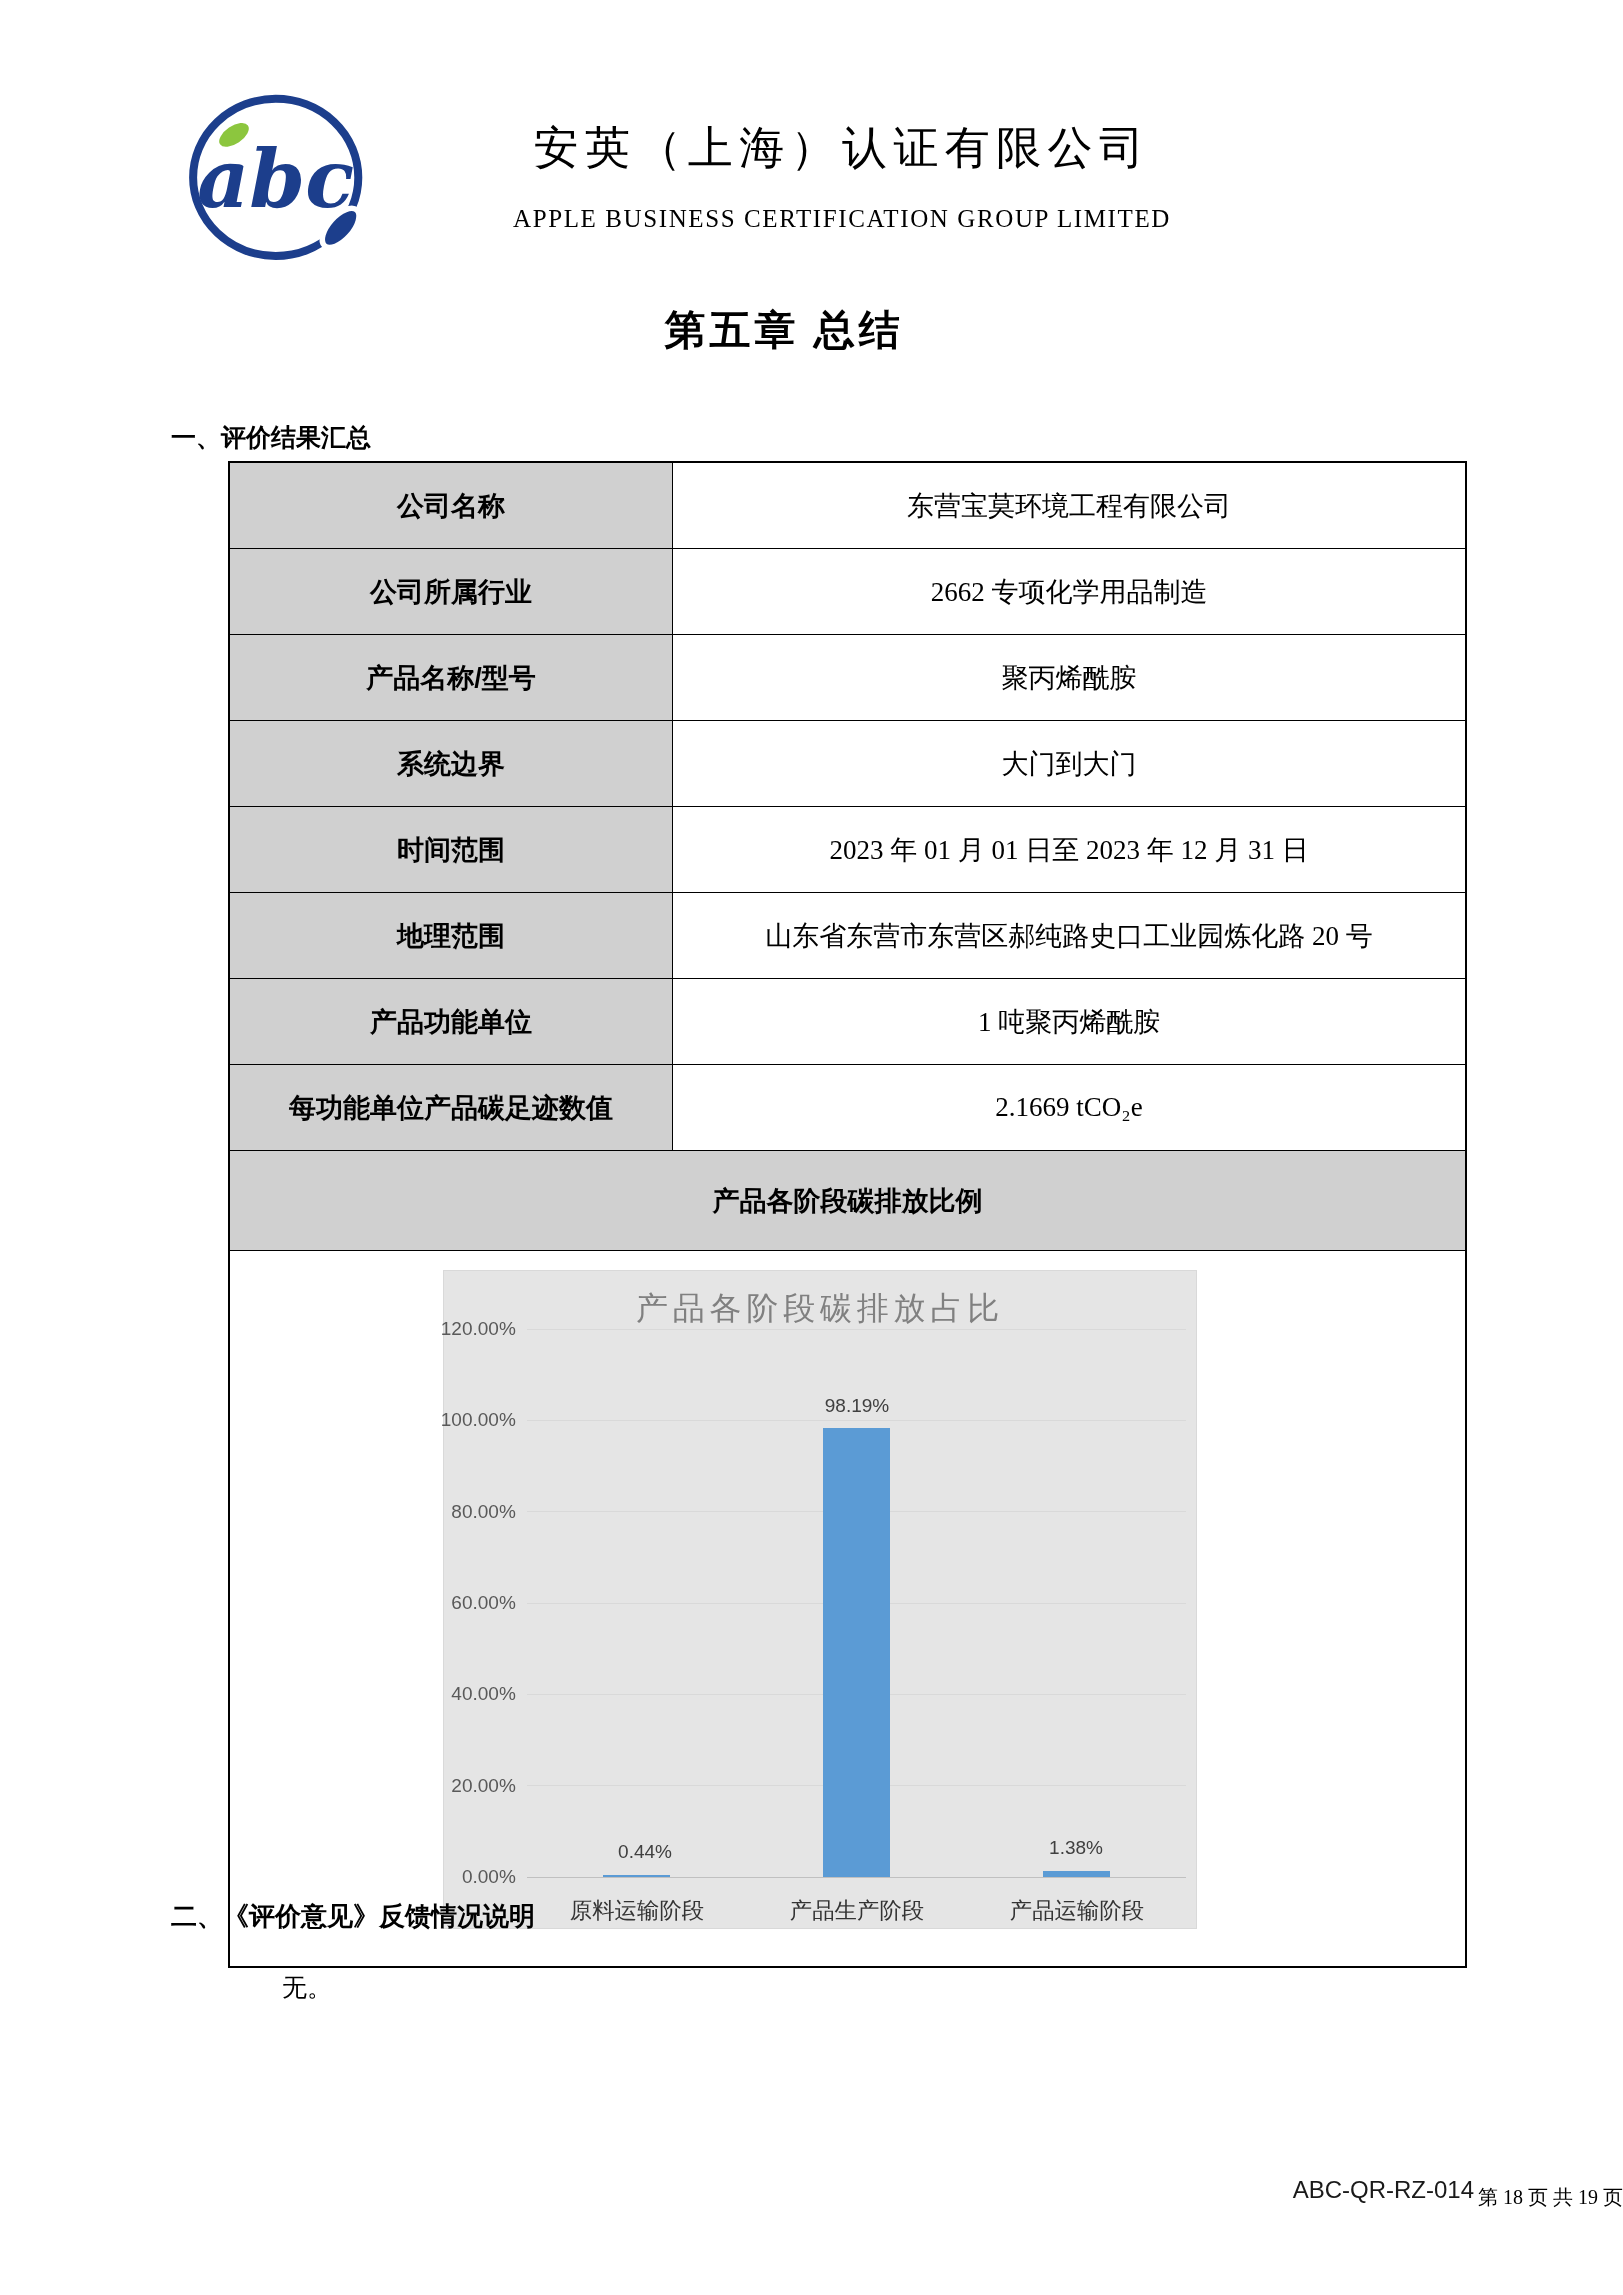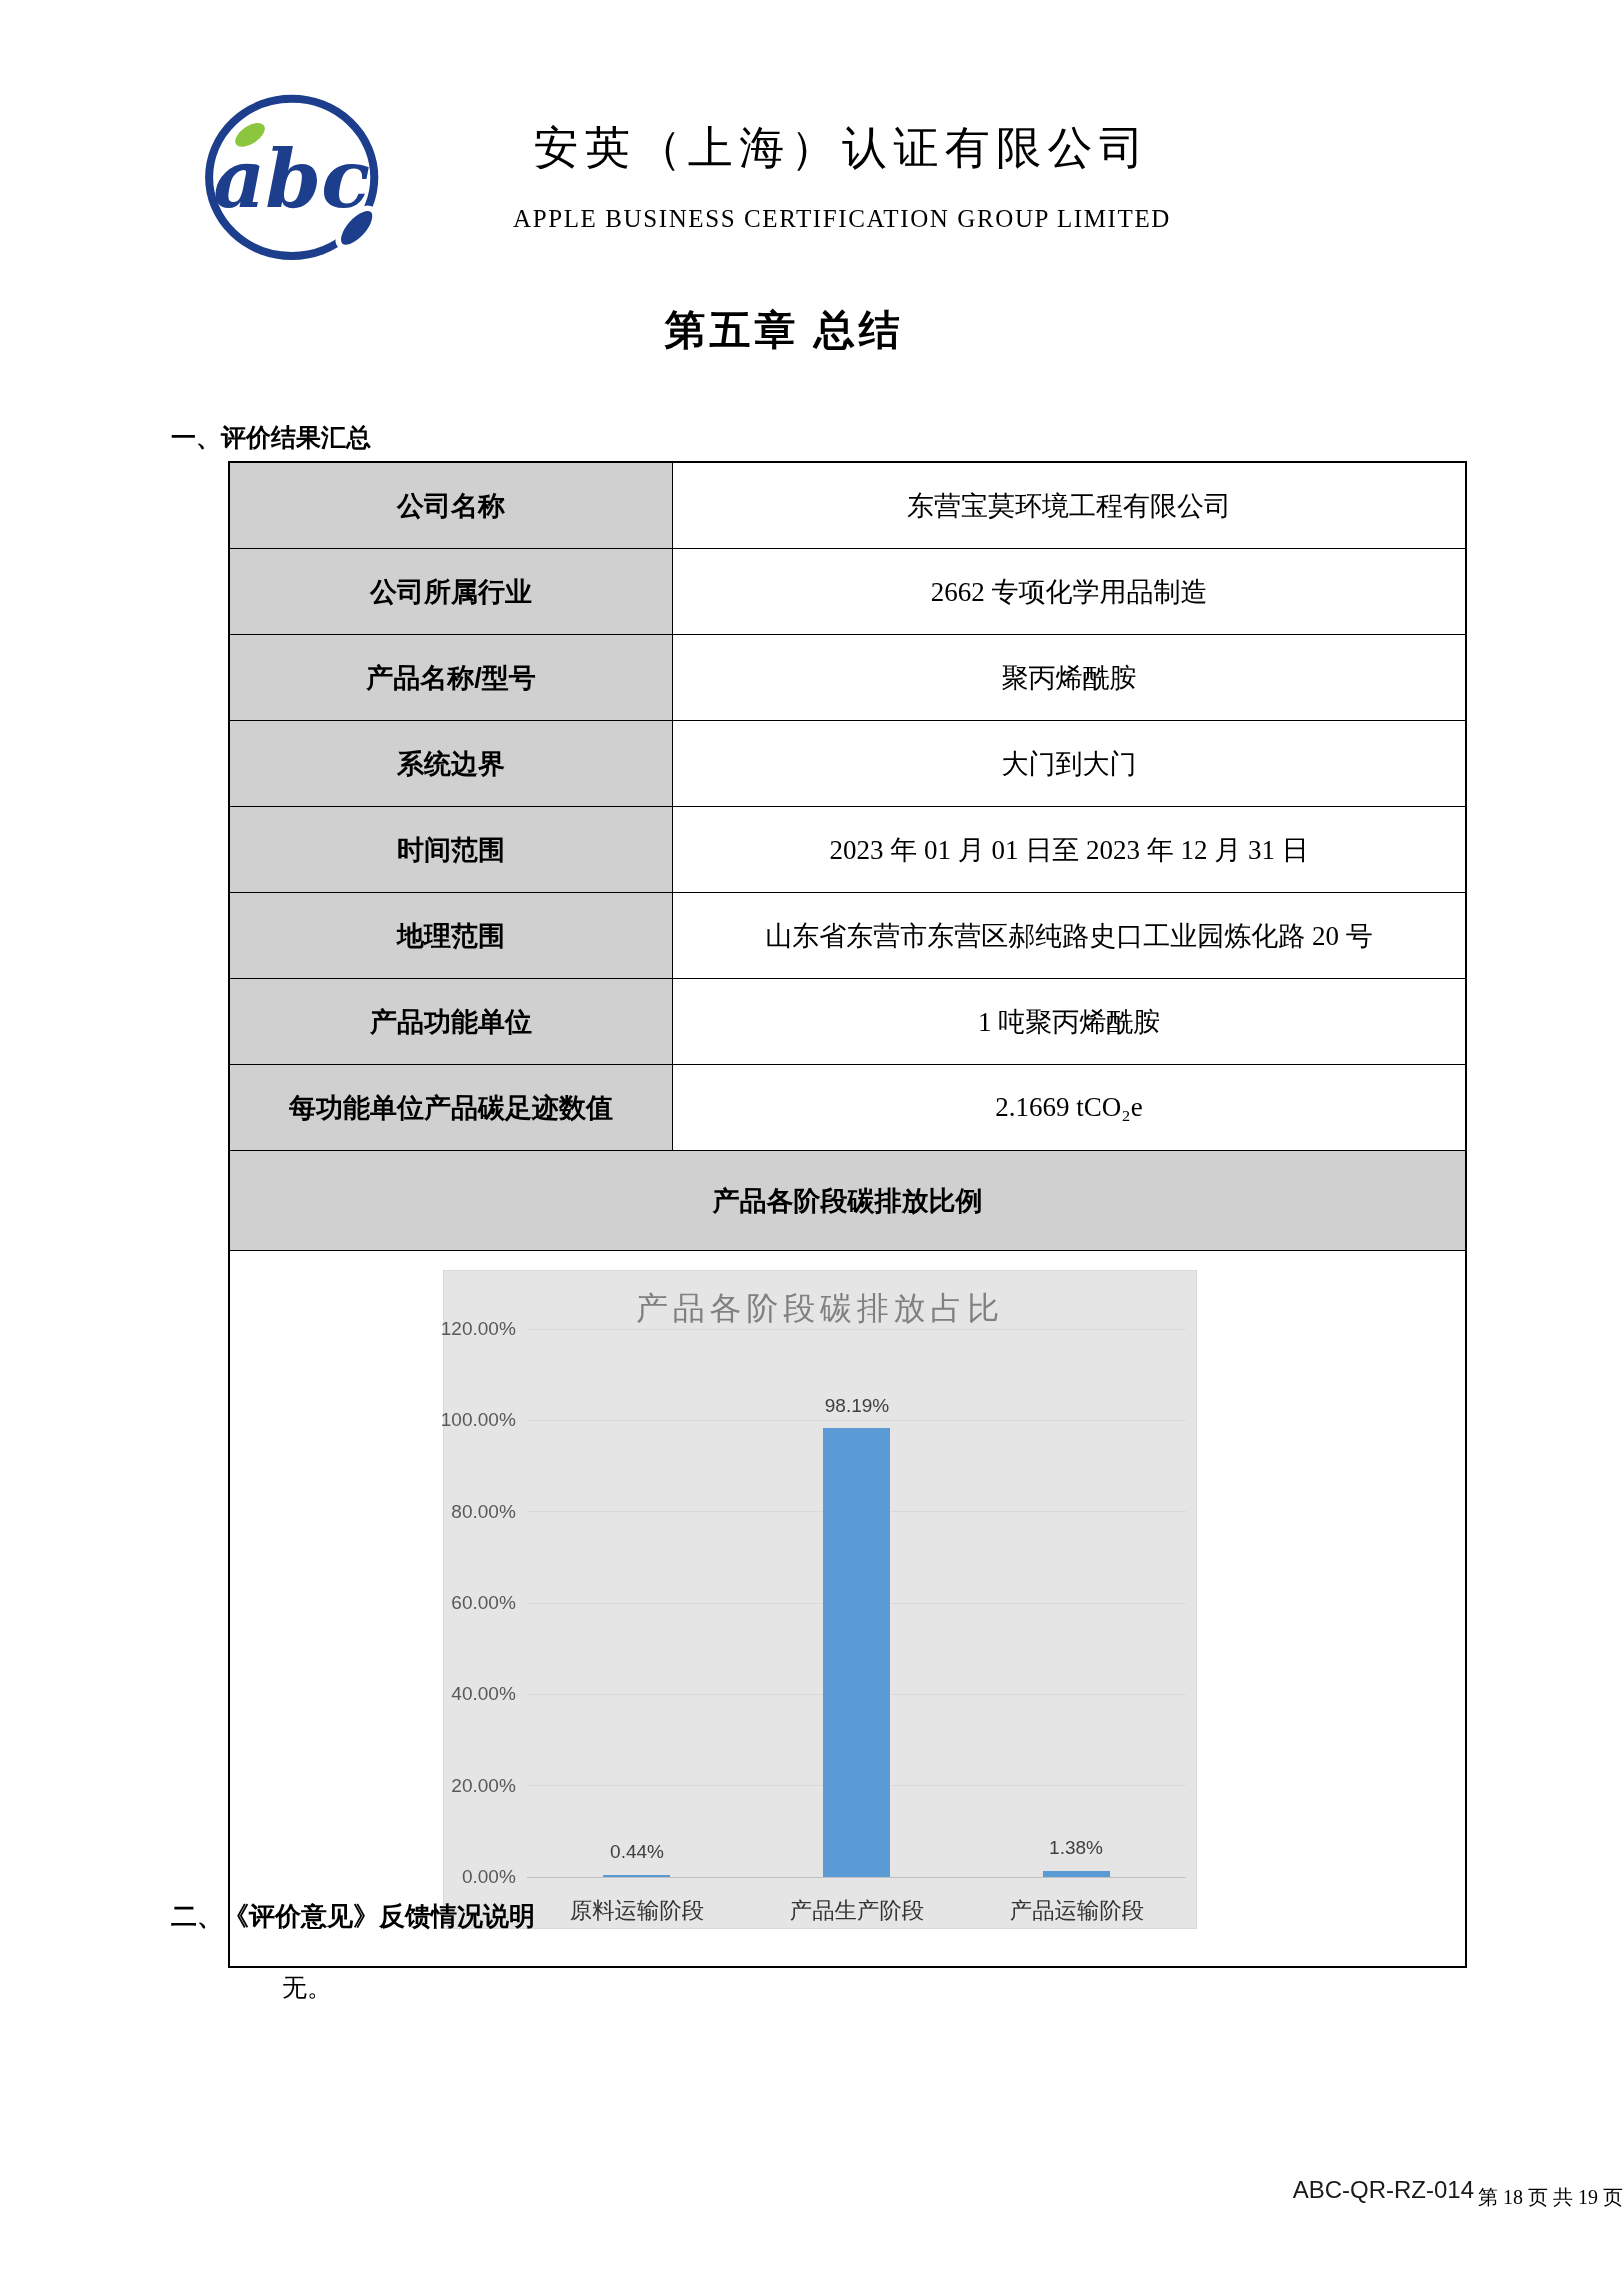--- a/index.html
+++ b/index.html
@@ -2,21 +2,21 @@
 <html style="font-size:13px"><head>
 <meta charset="utf-8">
 <style>
   html,body{margin:0;padding:0;background:#888;}
   .page{
     position:relative; width:1623px; height:2295px; background:#ffffff;
     font-family:"Liberation Serif","DejaVu Serif",serif; color:#000;
     margin:0 auto; overflow:hidden;
   }
   
-  .logo{position:absolute; left:197px; top:90px; width:191px; height:178px;}
+  .logo{position:absolute; left:181px; top:90px; width:191px; height:178px;}
   .header-text{position:absolute; left:337px; top:120px; width:1010px; text-align:center;}
   .company-cn{font-size:45px; font-weight:normal; letter-spacing:6.4px; line-height:56px;}
   .company-en{margin-top:27px; font-size:25px; letter-spacing:1.6px; line-height:32px; white-space:nowrap;}
   .chapter-title{position:absolute; left:0; top:303px; width:1568px; text-align:center;
     font-size:41px; font-weight:bold; letter-spacing:4px;}
   
   .sec-heading{position:absolute; font-family:"Liberation Sans","DejaVu Sans",sans-serif;
     font-weight:bold; color:#000;margin-top:16px;}
   .sec1{left:171px; top:405px; font-size:25px;}
   .sec2{left:171px; top:1883px; font-size:26px;}
@@ -126,21 +126,21 @@
                 <div class="ytick" style="top: 353px;">40.00%</div>
                 <div class="gridline" style="top: 274px; background: rgb(217, 217, 217);"></div>
                 <div class="ytick" style="top: 262px;">60.00%</div>
                 <div class="gridline" style="top: 182px; background: rgb(217, 217, 217);"></div>
                 <div class="ytick" style="top: 171px;">80.00%</div>
                 <div class="gridline" style="top: 91px; background: rgb(217, 217, 217);"></div>
                 <div class="ytick" style="top: 79px;">100.00%</div>
                 <div class="gridline" style="top: -0.4px; background: rgb(217, 217, 217);"></div>
                 <div class="ytick" style="top: -12px;">120.00%</div>
                 <div class="bar" style="left: 76px; height: 2.4px; background: rgb(91, 155, 213);"></div>
-                <div class="dlabel" style="left: 38px; bottom: 13.6px; text-align: center;">0.44%</div>
+                <div class="dlabel" style="left: 46px; bottom: 13.6px; text-align: center;">0.44%</div>
                 <div class="clabel" style="left: 0px; width: 220px; top: 566px;">原料运输阶段</div>
                 <div class="bar" style="left: 296px; height: 449px; background: rgb(91, 155, 213);"></div>
                 <div class="dlabel" style="left: 258px; bottom: 460px;">98.19%</div>
                 <div class="clabel" style="left: 220px; width: 220px; top: 566px;">产品生产阶段</div>
                 <div class="bar" style="left: 516px; height: 6.4px; background: rgb(91, 155, 213);"></div>
                 <div class="dlabel" style="left: 477px; bottom: 17.6px;">1.38%</div>
                 <div class="clabel" style="left: 440px; width: 220px; top: 566px;">产品运输阶段</div>
               </div>
         </div>
       </td>

